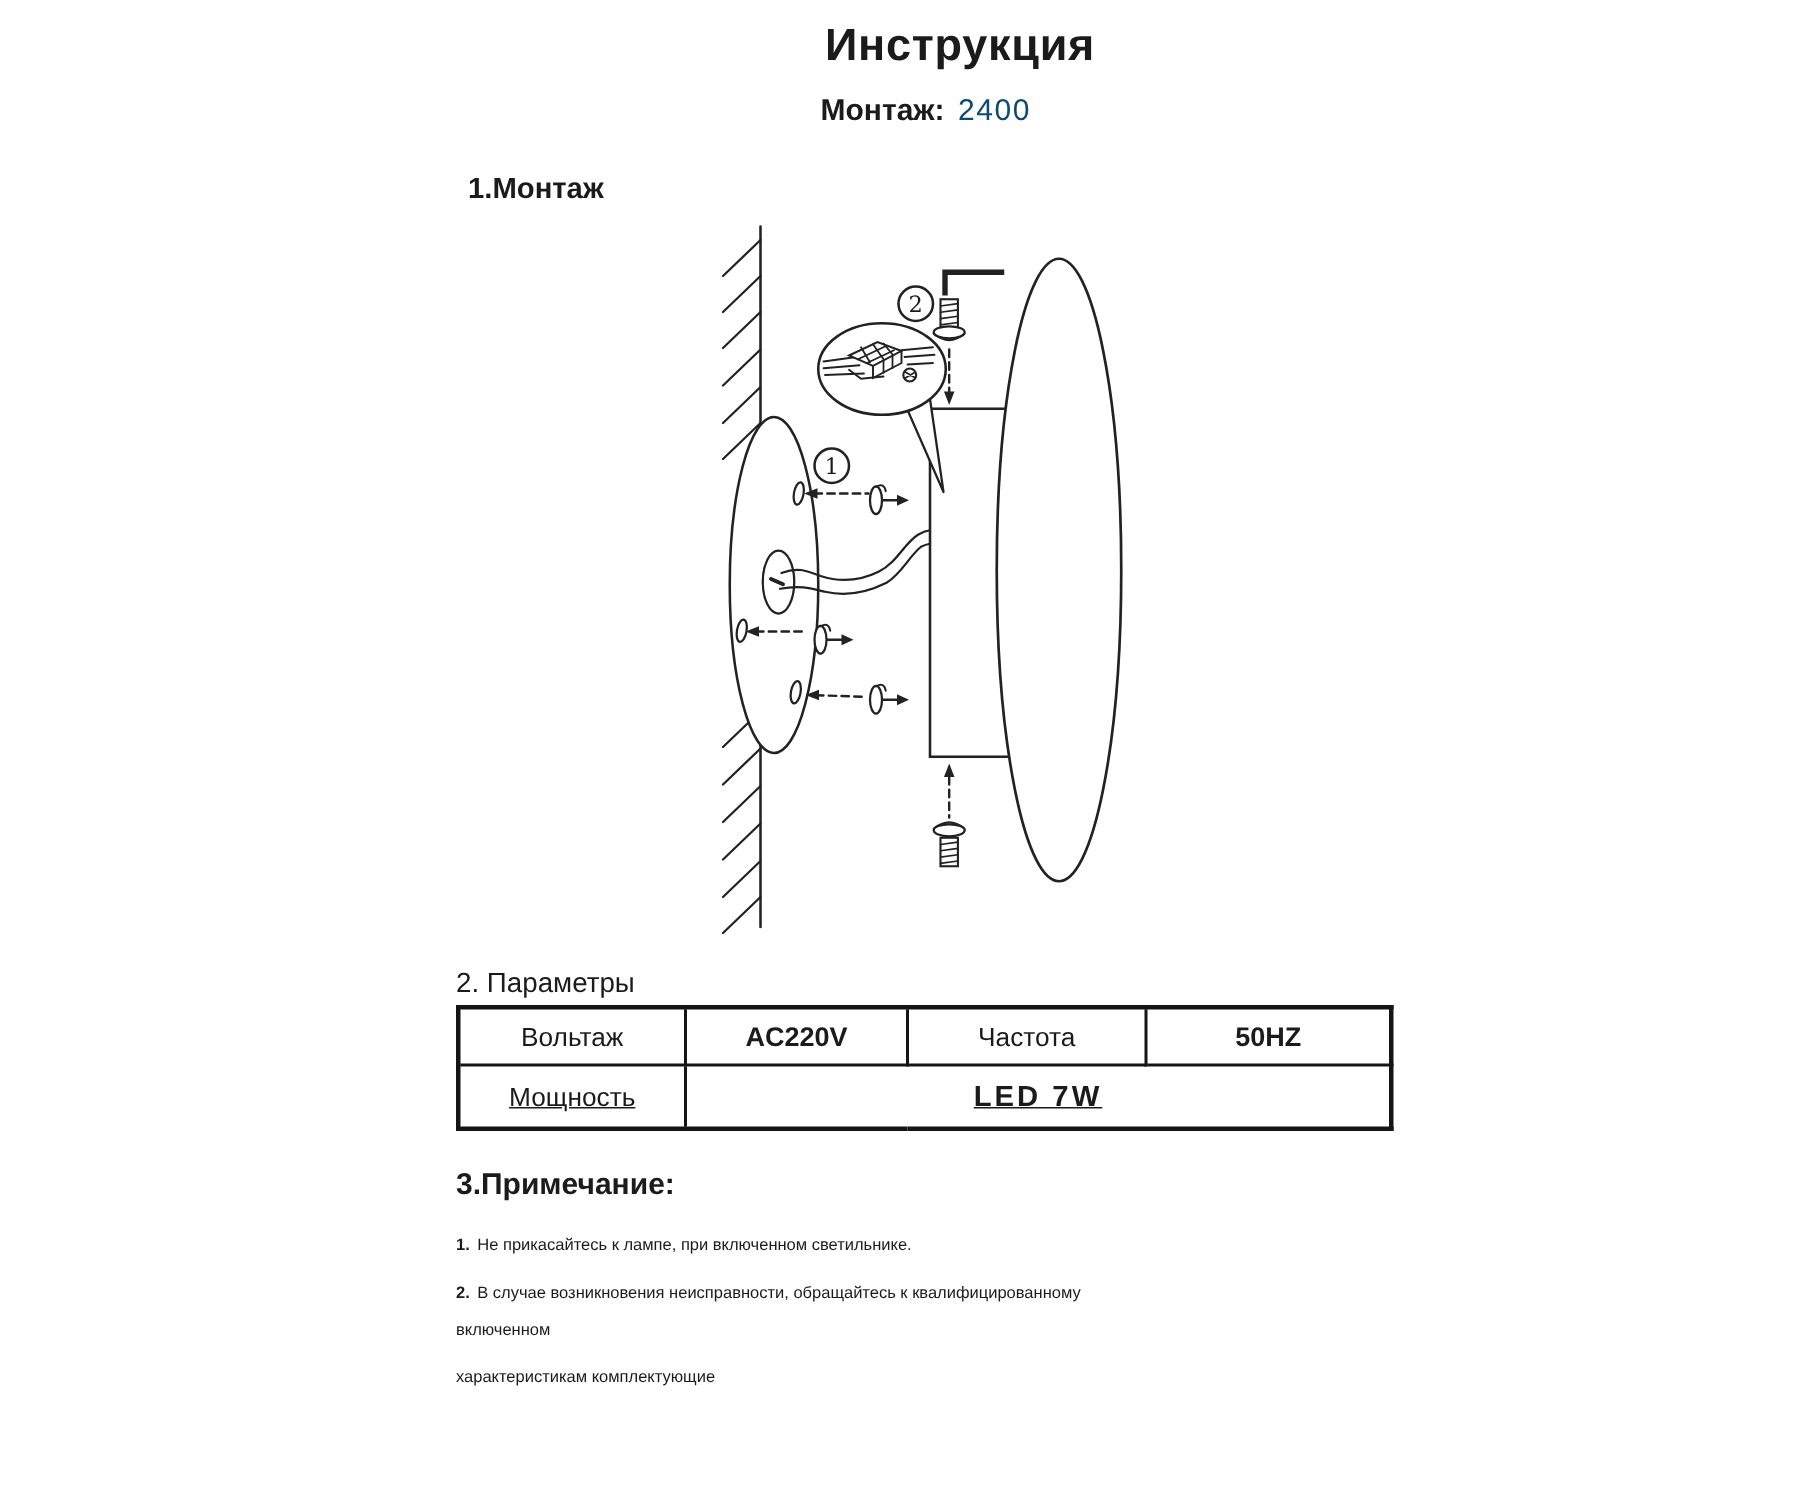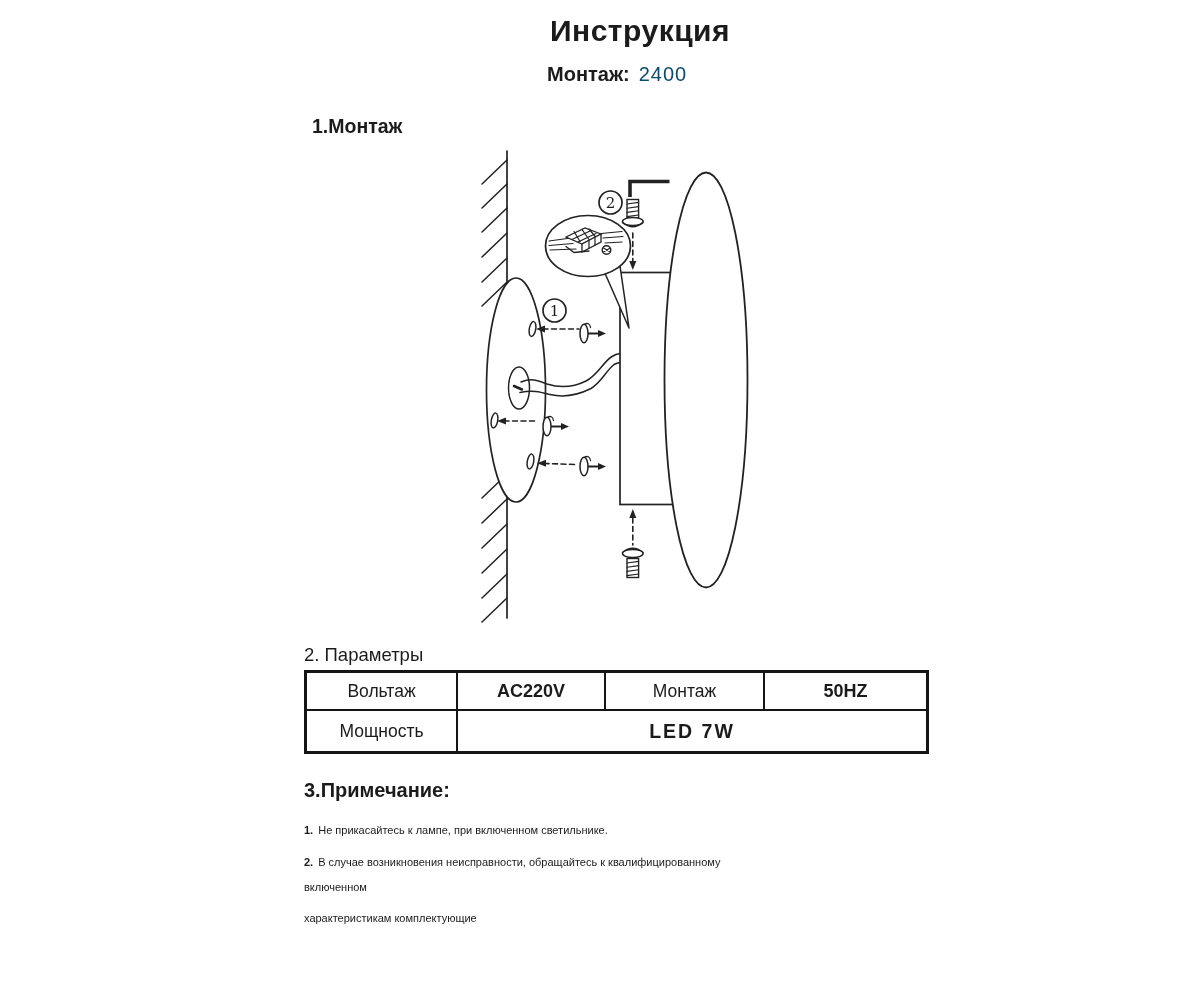--- a/index.html
+++ b/index.html
@@ -23,21 +23,21 @@
 
   table.params{
     left:304px;top:670px;border-collapse:collapse;table-layout:fixed;
     border:3px solid #151515;
   }
   table.params td{
     border:2px solid #151515;text-align:center;vertical-align:middle;
     padding:0;overflow:hidden;
   }
   .r1 td{height:36px;}
-  .r2 td{height:40px;}
+  .r2 td{height:40px;text-decoration:underline;}
   td.c1{width:149px;} td.c2{width:146px;} td.c3{width:157px;} td.c4{width:161px;}
   td.lbl{font-size:17.5px;font-weight:400;}
   td.val{font-size:18px;font-weight:700;}
   td.val-wide{font-size:19.5px;font-weight:700;letter-spacing:2px;}
 
   .notes{left:304px;top:818px;width:660px;}
   .note-item{margin-bottom:6.5px;font-size:11px;line-height:25px;}
   .note-line{white-space:nowrap;}
   .note-num{font-weight:700;margin-right:5px;}
 </style>
@@ -149,21 +149,21 @@
     </g>
   </svg>
 
   <div class="abs h-params">2. Параметры</div>
 
   <table class="abs params">
     <tbody>
         <tr class="r1">
       <td class="c1 lbl">Вольтаж</td>
       <td class="c2 val">AC220V</td>
-      <td class="c3 lbl">Монтаж</td>
+      <td class="c3 lbl">Частота</td>
       <td class="c4 val">50HZ</td>
     </tr>
     <tr class="r2">
       <td class="c1 lbl">Мощность</td>
       <td class="val-wide" colspan="3">LED 7W</td>
     </tr>
   </tbody>
     </table>
 
   <div class="abs h-notes">3.Примечание:</div>

